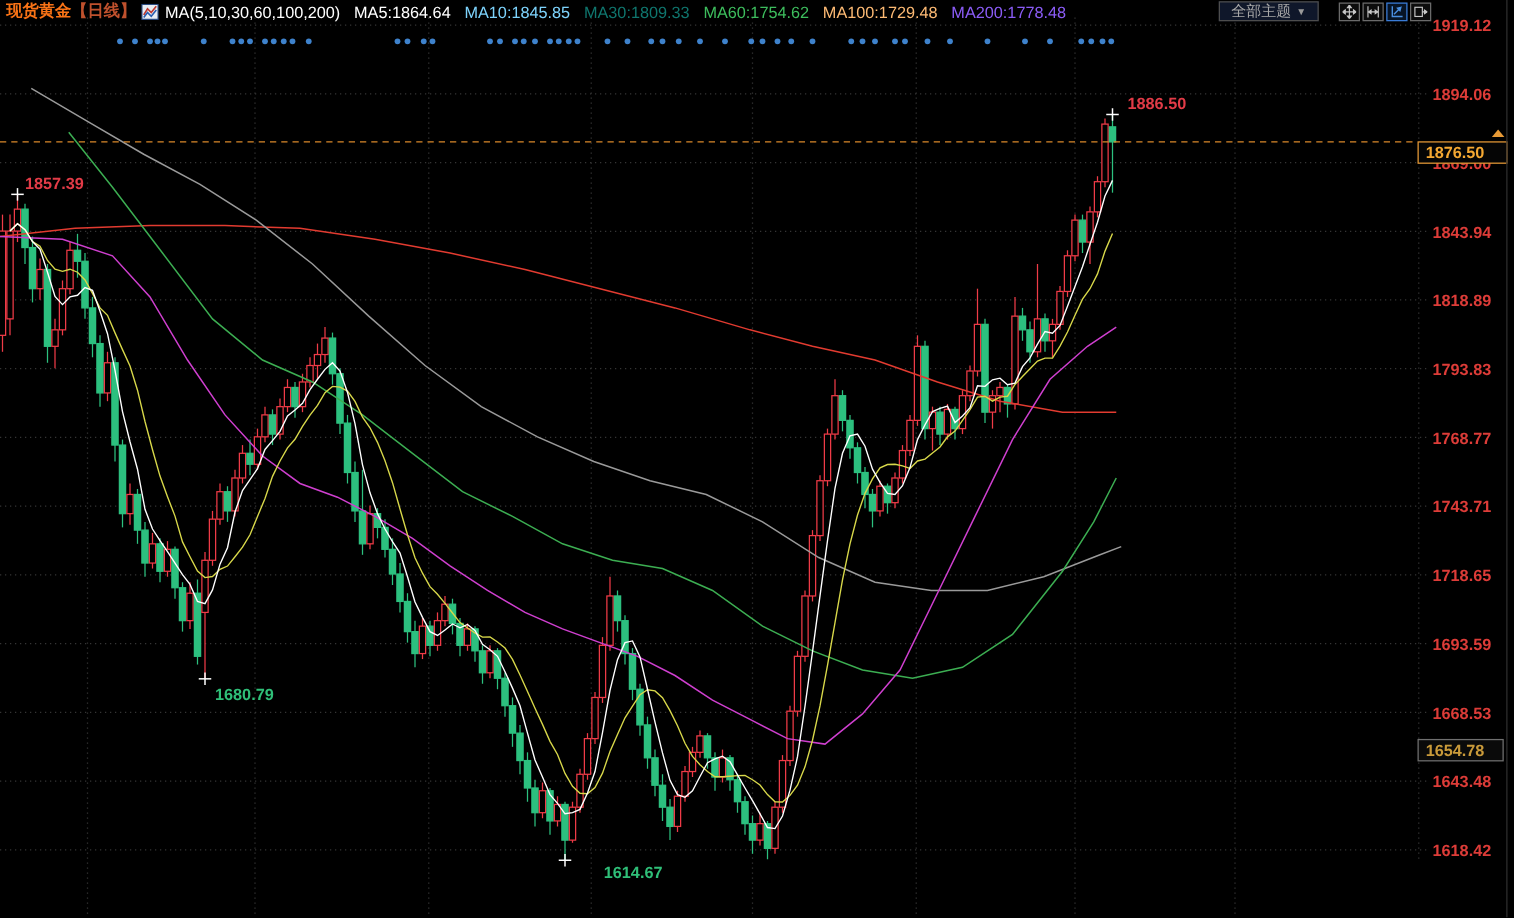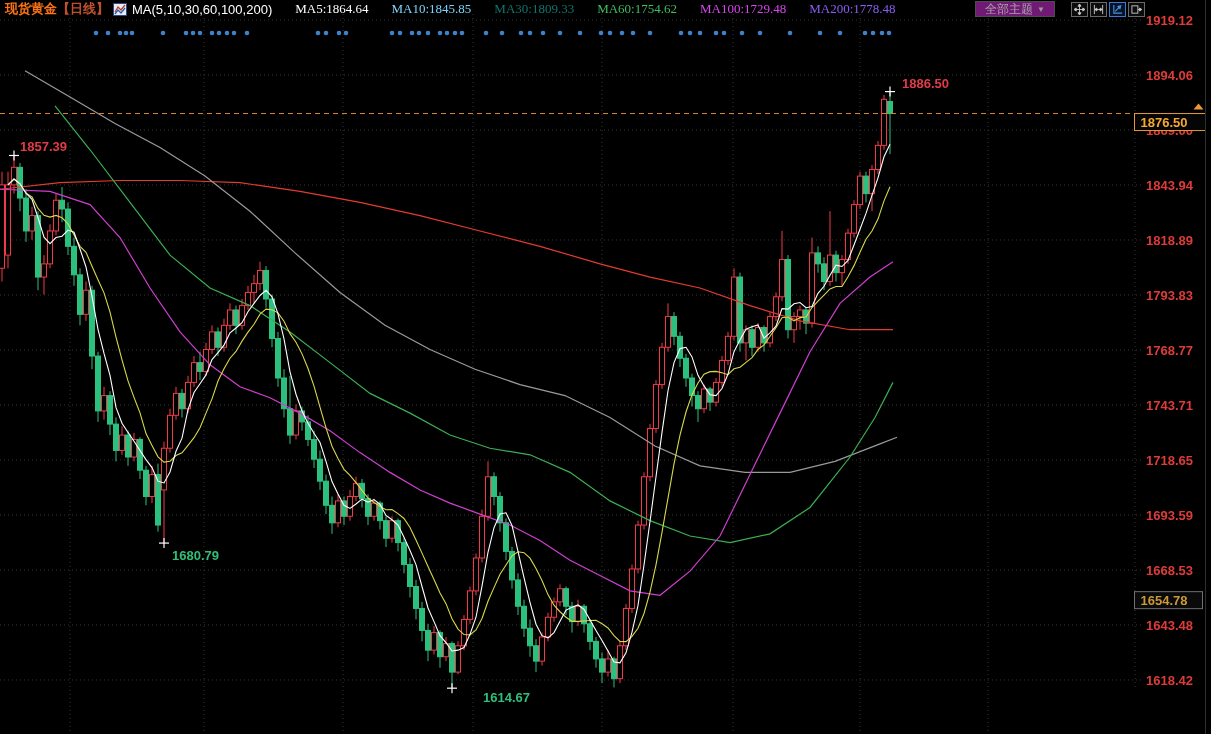--- a/index.html
+++ b/index.html
@@ -5,24 +5,24 @@
   html,body{margin:0;padding:0;background:#000;width:1211px;height:734px;overflow:hidden;
     font-family:"Liberation Sans","DejaVu Sans",sans-serif;}
   #stage{position:relative;width:1211px;height:734px;background:#000;}
   
   #hdr{position:absolute;top:0;left:0;width:100%;height:18px;display:flex;align-items:center;
     font-size:13px;white-space:nowrap;z-index:5;}
   .sym{color:#f97316;font-weight:bold;margin-left:5px;}
   .per{color:#c0512d;font-weight:bold;}
   .chart-ico{width:14px;height:13px;margin-left:4px;margin-right:5px;display:inline-block;}
   .maset{color:#ffffff;}
-  .maval{margin-left:23px;font-weight:normal;font-family:Liberation Serif, serif;}
+  .maval{margin-left:11px;font-weight:normal;}
   
   #theme-dd{position:absolute;left:975px;top:1px;width:78px;height:14px;border:1px solid #4d4d4d;
-    background:#701a75;color:#a8a8a8;font-size:12px;display:flex;align-items:center;
+    background:#0f172a;color:#a8a8a8;font-size:12px;display:flex;align-items:center;
     justify-content:center;gap:4px;cursor:pointer;z-index:6;}
   #theme-dd .tri{font-size:8px;color:#9a9a9a;}
   .tbtn{position:absolute;top:2px;width:15px;height:13px;border:1px solid #6a6a6a;background:#0c0c0c;
     display:flex;align-items:center;justify-content:center;cursor:pointer;z-index:6;}
   .tbtn.active{border-color:#3a7bd5;background:#071425;}
   
   #chart-svg{position:absolute;left:0;top:0;z-index:1;cursor:crosshair;}
   #right-divider{position:absolute;left:1205px;top:0;width:1px;height:734px;background:#2e2e2e;z-index:2;}
 </style>
 </head>
@@ -467,21 +467,21 @@
         <rect x="0.5" y="0.5" width="13" height="12" fill="#e8edf4" stroke="#2a4a80"></rect>
         <polyline points="2,9 5,4 8,7 12,2" fill="none" stroke="#c03a30" stroke-width="1.3"></polyline>
         <polyline points="2,11 5,7 8,10 12,5" fill="none" stroke="#2a5fb0" stroke-width="1.3"></polyline>
       </svg>
     </span>
     <span class="maset">MA(5,10,30,60,100,200)</span>
     <span class="maval" style="color: rgb(255, 255, 255);">MA5:1864.64</span>
     <span class="maval" style="color: #7dd3fc;">MA10:1845.85</span>
     <span class="maval" style="color: #0f766e;">MA30:1809.33</span>
     <span class="maval" style="color: rgb(61, 189, 93); text-align: right;">MA60:1754.62</span>
-    <span class="maval" style="color: #d946ef;">MA100:1729.48</span>
+    <span class="maval" style="color: #fdba74;">MA100:1729.48</span>
     <span class="maval" style="color: #8b5cf6;">MA200:1778.48</span>
   </div>
 
   <div id="theme-dd">
     <span>全部主题</span>
     <span class="tri">▼</span>
   </div>
   <div class="tbtn" style="left:1071px">
     <svg width="11" height="11" viewBox="0 0 12 12">
       <g stroke="#c8c8c8" stroke-width="1" fill="#c8c8c8">

